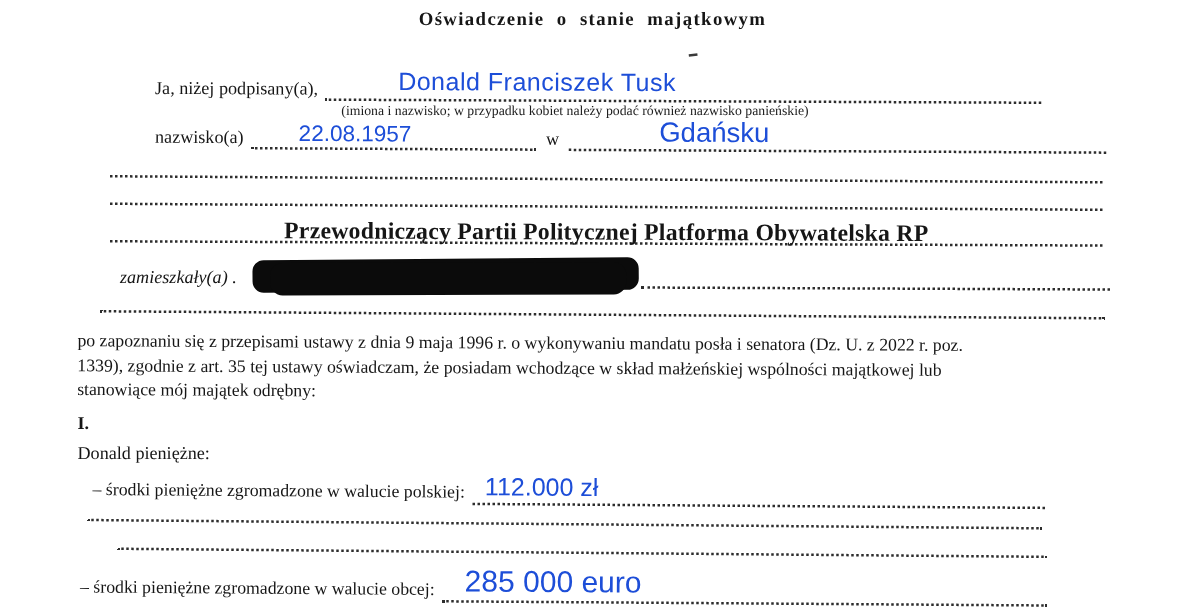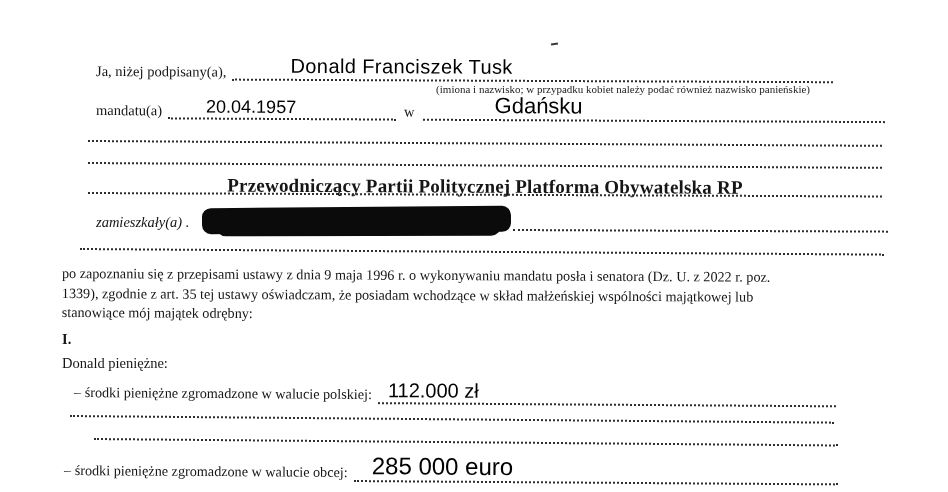--- a/index.html
+++ b/index.html
@@ -7,29 +7,29 @@
     position:relative;width:948px;height:492px;background:#ffffff;
     font-family:"Liberation Serif","DejaVu Serif",serif;color:#161616;
     overflow:hidden;
   }
   .title{
     position:absolute;top:8px;left:0;width:100%;text-align:center;
     font-weight:bold;font-size:15px;letter-spacing:1.1px;word-spacing:5px;
   }
   .speck{position:absolute;background:#3a3a3a;}
   .row{position:absolute;display:flex;align-items:flex-end;transform-origin:left bottom;}
-  .label{white-space:nowrap;font-size:14.5px;line-height:1.05;padding-bottom:1px;}
+  .label{white-space:nowrap;font-size:14.5px;line-height:1.05;padding-bottom:1px;margin-left:28px;}
   .dotfill{
     position:relative;flex:1;height:100%;
     border-bottom:2px dotted #2d2d2d;margin-left:6px;
   }
   .dotfill.fixed{flex:0 0 auto;}
   .fill{
     position:absolute;bottom:0;white-space:nowrap;
-    font-family:"Liberation Sans","DejaVu Sans",sans-serif;color:#000000;
+    font-family:"Liberation Sans","DejaVu Sans",sans-serif;color:#1d4ed8;
   }
   .dotline{position:absolute;height:0;border-bottom:2px dotted #2d2d2d;transform-origin:left bottom;}
   .caption{position:absolute;font-size:11px;text-align:center;color:#1c1c1c;}
   .employment-row{
     position:absolute;border-bottom:2px dotted #2d2d2d;transform-origin:left bottom;
   }
   .employment-value{
     position:absolute;bottom:-4px;left:50%;transform:translateX(-50%);
     font-size:19px;font-weight:600;white-space:nowrap;letter-spacing:0.2px;
   }
@@ -48,35 +48,36 @@
   }
   .secnum{position:absolute;font-size:14.5px;font-weight:bold;}
   .secheading{position:absolute;font-size:14.5px;}
   .item-label{white-space:nowrap;font-size:14.2px;padding-bottom:1px;}
 </style>
 </head>
 <body>
 
 <div class="page">
 
+  <div class="title">Oświadczenie o stanie majątkowym</div>
 
   <div class="speck" style="left:551px;top:43px;width:7px;height:2px;transform:rotate(-8deg);"></div>
 
   <div class="row" style="left:96px;top:54px;right:115px;height:26px;transform:rotate(0.25deg);">
     <span class="label">Ja, niżej podpisany(a),</span>
     <span class="dotfill">
       <span class="fill" style="left:58px;font-size:20px;letter-spacing:0.4px;bottom:1px;">Donald Franciszek Tusk</span>
     </span>
   </div>
-  <div class="caption" style="left:110px;top:83px;width:700px;text-align:right;">(imiona i nazwisko; w przypadku kobiet należy podać również nazwisko panieńskie)</div>
+  <div class="caption" style="left:110px;top:83px;width:700px;">(imiona i nazwisko; w przypadku kobiet należy podać również nazwisko panieńskie)</div>
 
   <div class="row" style="left:96px;top:95px;right:63px;height:24px;transform:rotate(0.3deg);">
-    <span class="label">mandatu(a)</span>
+    <span class="label">nazwisko(a)</span>
     <span class="dotfill fixed" style="width:228px;">
-      <span class="fill" style="left:38px;font-size:18px;">20.04.1957</span>
+      <span class="fill" style="left:38px;font-size:18px;">22.08.1957</span>
     </span>
     <span class="label" style="margin-left:8px;margin-right:2px;">w</span>
     <span class="dotfill">
       <span class="fill" style="left:72px;font-size:22px;">Gdańsku</span>
     </span>
   </div>
 
   <div class="dotline" style="left:88px;top:140px;right:66px;transform:rotate(0.35deg);"></div>
   <div class="dotline" style="left:88px;top:162px;right:66px;transform:rotate(0.35deg);"></div>
 

